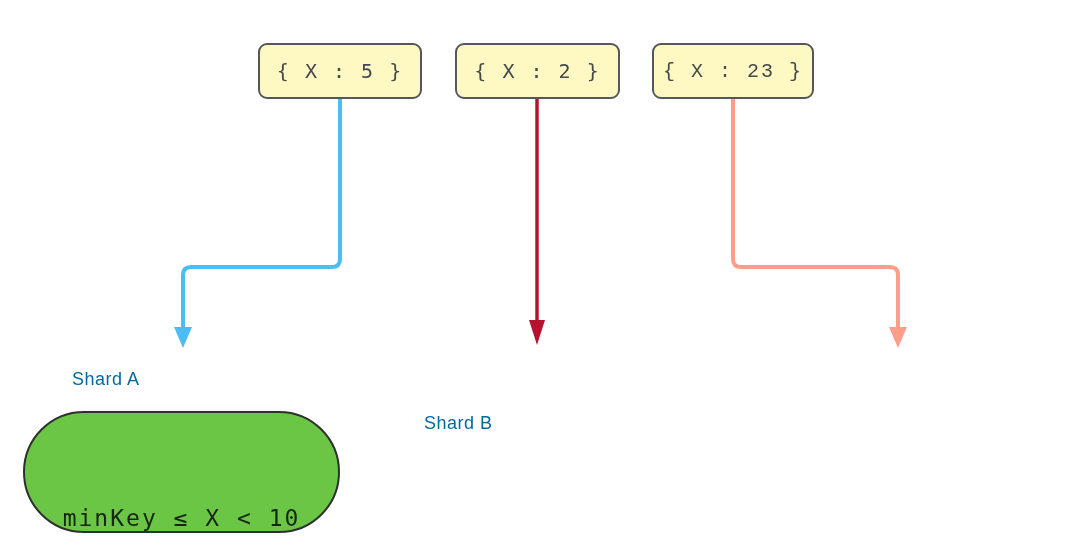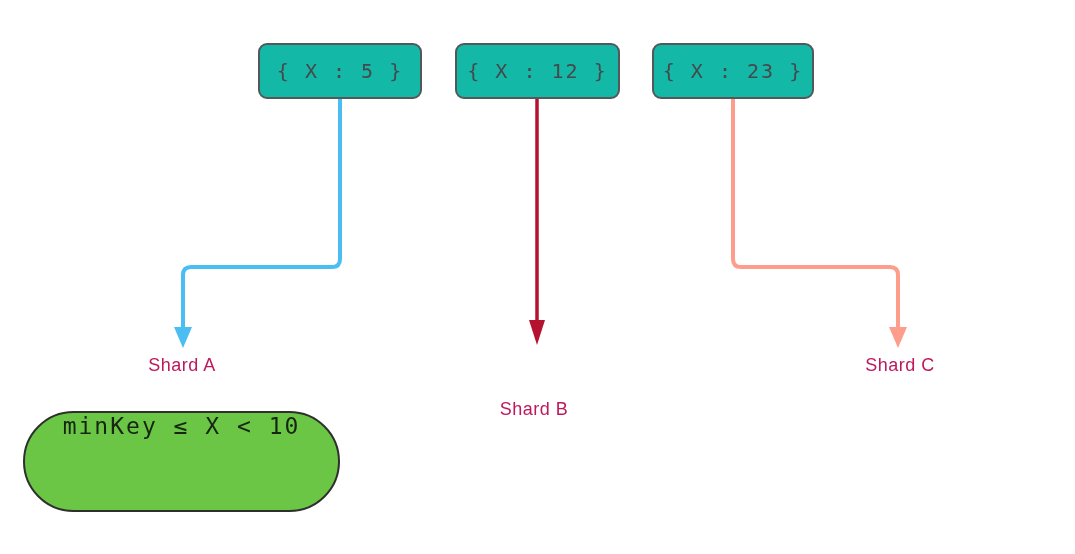--- a/index.html
+++ b/index.html
@@ -17,57 +17,57 @@
     width: 1075px; height: 554px;
     pointer-events: none;
   }
   .doc-box {
     position: absolute;
     top: 43px;
     height: 56px;
     box-sizing: border-box;
     border: 2px solid #54585B;
     border-radius: 9px;
-    background: #14b8a6;
+    background: #fef9c3;
     display: flex;
     align-items: center;
     justify-content: center;
     font-family: "DejaVu Sans Mono", monospace;
     font-size: 20px;
     letter-spacing: 2px;
     color: #45494C;
     white-space: nowrap;
   }
   .doc-0 { left: 258px; width: 164px; }
   .doc-1 { left: 455px; width: 165px; }
-  .doc-2 { left: 652px; width: 162px; }
+  .doc-2 { left: 652px; width: 162px; font-family: Liberation Mono, monospace; }
 
   .shard-label {
     position: absolute;
-    top: 355px;
+    top: 369px;
     width: 220px;
-    text-align: center;
+    text-align: left;
     font-size: 18px;
-    color: #be185d;
+    color: #0369a1;
     letter-spacing: 0.5px;
   }
   .label-0 { left: 72px;  }
   .label-1 { left: 424px; margin-top: 44px; }
   .label-2 { left: 790px; }
 
   .capsule {
     position: absolute;
     top: 411px;
-    height: 101px;
+    height: 122px;
     box-sizing: border-box;
     background: #6CC646;
     border: 2.5px solid #2E302D;
     border-radius: 64px;
     display: flex;
-    align-items: flex-start;
+    align-items: flex-end;
     justify-content: center;
     font-family: "DejaVu Sans Mono", monospace;
     font-size: 23px;
     letter-spacing: 2px;
     color: #162613;
     white-space: nowrap;
   }
   .cap-0 { left: 23px;  width: 317px; }
   .cap-1 { left: 382px; width: 303px; }
   .cap-2 { left: 740px; width: 320px; }
@@ -85,27 +85,26 @@
     <polygon points="529,320 545,320 537,345" fill="#B4122E"></polygon>
 
     <path d="M733,99 L733,259 Q733,267 741,267 L890,267 Q898,267 898,275 L898,328" fill="none" stroke-width="4" stroke="#FF9D8D"></path>
     <polygon points="889,327 907,327 898,348" fill="#FF9D8D"></polygon>
   </svg>
 
   <div class="doc-box doc-0">
     <span>{ X : 5 }</span>
   </div>
   <div class="doc-box doc-1">
-    <span>{ X : 12 }</span>
+    <span>{ X : 2 }</span>
   </div>
   <div class="doc-box doc-2">
     <span>{ X : 23 }</span>
   </div>
 
   <div class="shard-label label-0">Shard A</div>
   <div class="shard-label label-1">Shard B</div>
-  <div class="shard-label label-2">Shard C</div>
 
   <div class="capsule cap-0">
     <span>minKey ≤ X &lt; 10</span>
   </div>
 
 </div>
 
 </body></html>

